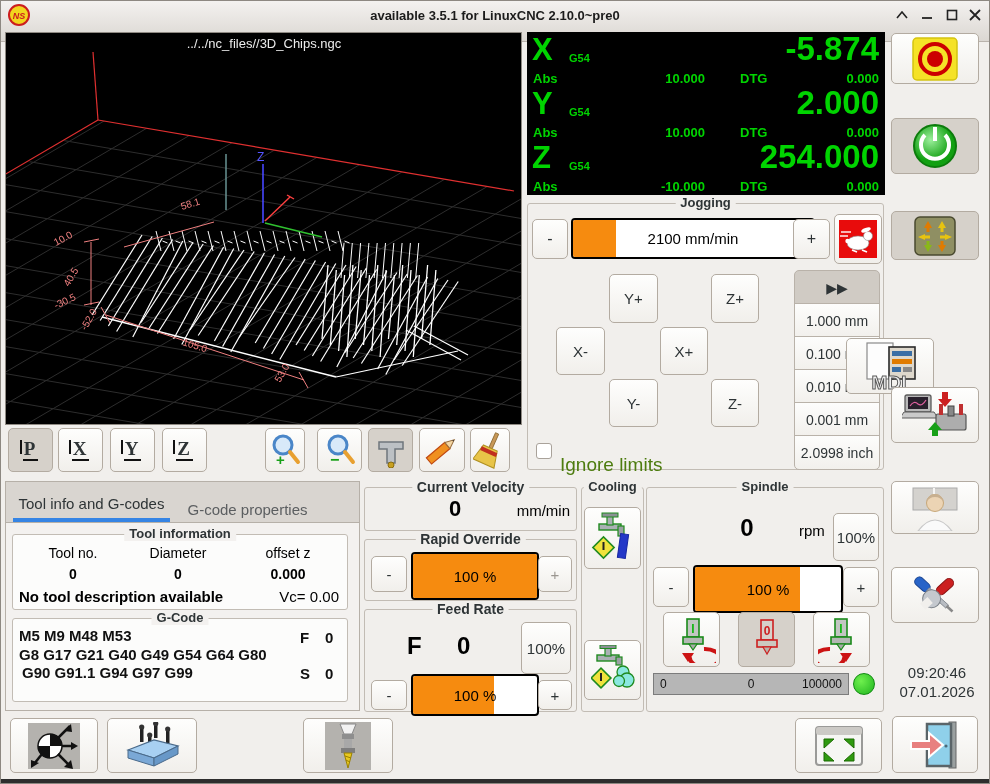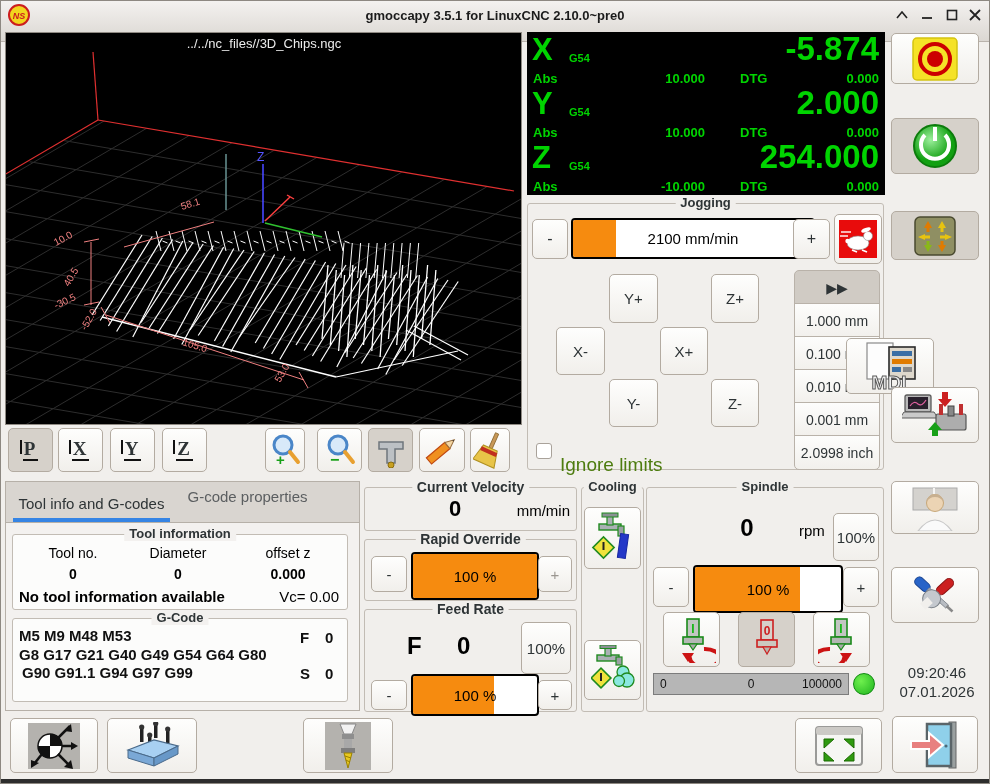--- a/index.html
+++ b/index.html
@@ -58,21 +58,21 @@
 </head>
 <body>
 
 <div class="abs titlebar">
   <div class="abs" style="left:7px;top:4px;width:24px;height:22px;">
     <svg width="24" height="22">
         <ellipse cx="12" cy="11" rx="10" ry="10" fill="#f2d51e" stroke="#cc1d1d" stroke-width="2"></ellipse>
       <text x="12" y="15" text-anchor="middle" font-size="9" font-weight="bold" fill="#cc1d1d" font-style="italic">NS</text>
       </svg>
   </div>
-  <div class="abs wtitle">gmoccapy 3.5.1 for LinuxCNC 2.10.0~pre0</div>
+  <div class="abs wtitle">available 3.5.1 for LinuxCNC 2.10.0~pre0</div>
   <div class="abs winbtn" style="left:890px;">
     <svg width="12" height="8">
         <path d="M1,7 L6,1 L11,7" fill="none" stroke="#222" stroke-width="1.6"></path>
       </svg>
     </div>
   <div class="abs winbtn" style="left:915px;">
     <svg width="12" height="10">
         <line x1="1" y1="8" x2="11" y2="8" stroke="#222" stroke-width="1.8"></line>
       </svg>
     </div>
@@ -417,33 +417,33 @@
 
 <div class="abs chk" style="left:536px;top:443px;width:16px;height:16px;"></div>
 <div class="abs" style="left:560px;top:454px;font-size:19px;color:#4d7c0f;">Ignore limits</div>
 
 <div class="abs tabstrip" style="left:5px;top:481px;width:355px;height:230px;background:#f3f1ef;"></div>
 <div class="abs" style="left:6px;top:482px;width:353px;height:41px;background:#d9d5d0;border-bottom:1px solid #b6b0a8;"></div>
 <div class="abs" style="left:13px;top:488px;width:157px;height:30px;display:flex;align-items:center;justify-content:center;">
   <span class="tabtxt">Tool info and G-codes</span>
   </div>
 <div class="abs tabaccent" style="left:13px;top:518px;width:157px;height:4px;"></div>
-<div class="abs" style="left:180px;top:488px;width:135px;height:30px;display:flex;align-items:flex-start;justify-content:center;">
+<div class="abs" style="left:180px;top:488px;width:135px;height:30px;display:flex;align-items:flex-end;justify-content:center;">
   <span class="tabtxt inactive">G-code properties</span>
   </div>
 
 <div class="abs frame white" style="left:12px;top:534px;width:336px;height:76px;">
   <span class="flabel">Tool information</span>
   <div class="abs" style="left:0;top:10px;width:120px;text-align:center;font-size:14px;">Tool no.</div>
   <div class="abs" style="left:110px;top:10px;width:110px;text-align:center;font-size:14px;">Diameter</div>
   <div class="abs" style="left:220px;top:10px;width:110px;text-align:center;font-size:14px;">offset z</div>
   <div class="abs" style="left:0;top:31px;width:120px;text-align:center;font-weight:bold;font-size:14px;">0</div>
   <div class="abs" style="left:110px;top:31px;width:110px;text-align:center;font-weight:bold;font-size:14px;">0</div>
   <div class="abs" style="left:220px;top:31px;width:110px;text-align:center;font-weight:bold;font-size:14px;">0.000</div>
-  <div class="abs" style="left:6px;top:53px;font-weight:bold;font-size:15px;">No tool information available</div>
+  <div class="abs" style="left:6px;top:53px;font-weight:bold;font-size:15px;">No tool description available</div>
   <div class="abs" style="right:8px;top:53px;font-size:15px;">Vc= 0.00</div>
 </div>
 
 <div class="abs frame white" style="left:12px;top:618px;width:336px;height:84px;">
   <span class="flabel">G-Code</span>
   <div class="abs gtext" style="left:6px;top:8px;">M5 M9 M48 M53</div>
   <div class="abs gtext" style="left:6px;top:27px;">G8 G17 G21 G40 G49 G54 G64 G80</div>
   <div class="abs gtext" style="left:9px;top:45px;">G90 G91.1 G94 G97 G99</div>
   <div class="abs gtext" style="left:287px;top:10px;">F</div>
   <div class="abs gtext" style="left:312px;top:10px;">0</div>

